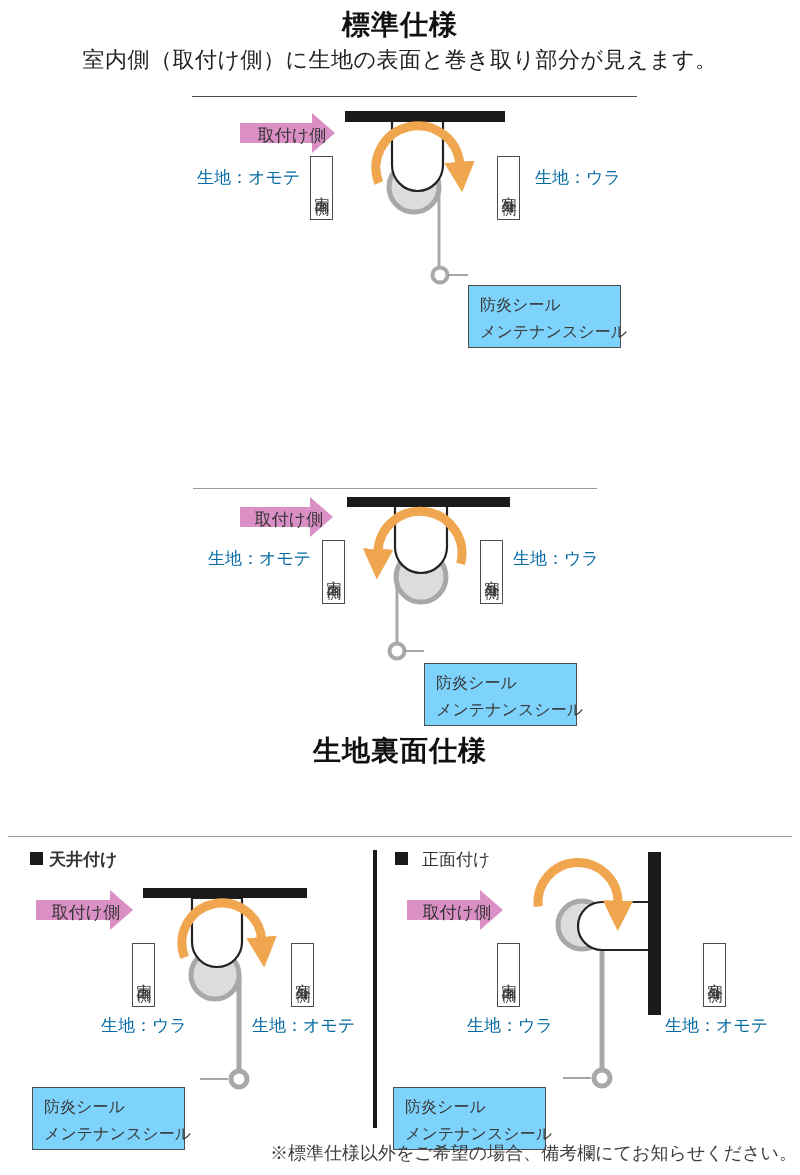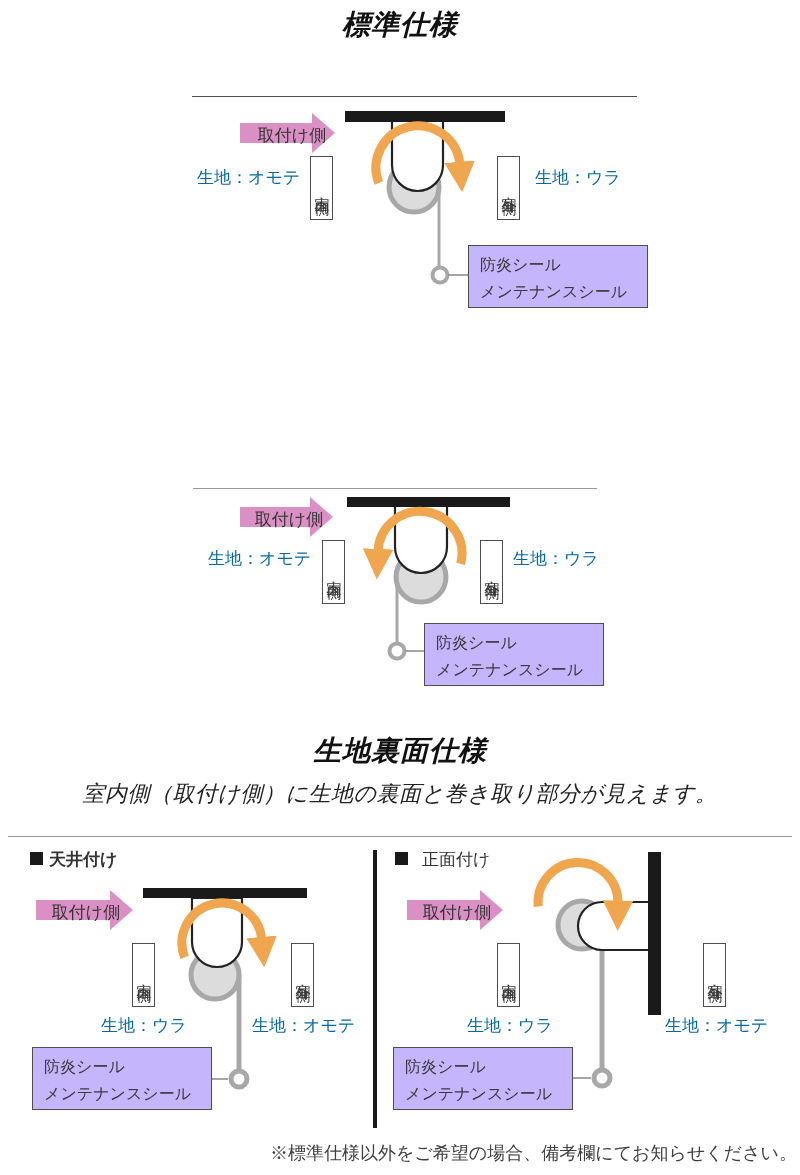--- a/index.html
+++ b/index.html
@@ -1,43 +1,44 @@
 <!DOCTYPE html>
 <html lang="ja"><head>
 <meta charset="utf-8">
 <style>
   html,body{margin:0;padding:0;background:#fff;}
   body{font-family:"Liberation Sans",sans-serif;color:#333;}
   .page{position:relative;width:800px;height:1175px;background:#fff;overflow:hidden;}
   .abs{position:absolute;}
-  .center{left:0;width:800px;text-align:center;font-style:italic;}
+  .center{left:0;width:800px;text-align:center;}
   .sec-title{font-size:28px;font-weight:bold;color:#111;letter-spacing:1px;}
   .body-text{font-size:22px;color:#222;letter-spacing:0.5px;line-height:29px;}
   .sep{height:1px;background:#777;}
   .diagram-label{font-size:17px;color:#0369a1;white-space:nowrap;}
   .mount-label{font-size:17px;color:#333;width:74px;text-align:center;white-space:nowrap;padding-left:15px;}
   .vbox{width:23px;height:64px;border:1.5px solid #4d4d4d;background:#fff;
         writing-mode:vertical-rl;text-orientation:upright;
         font-size:15px;letter-spacing:3px;color:#3a3a3a;
         display:flex;align-items:center;justify-content:center;box-sizing:border-box;}
-  .seal-box{width:180px;height:63px;border:1.5px solid #4d4d4d;background:#c4b5fd;
+  .seal-box{width:153px;height:63px;border:1.5px solid #4d4d4d;background:#7dd3fc;
             box-sizing:border-box;padding:5px 11px 0 11px;font-size:16px;color:#3a3a3a;
-            line-height:27px;white-space:nowrap;}
+            line-height:27px;white-space:nowrap;margin-top:40px;}
   .hdr{font-size:17px;color:#333;white-space:nowrap;}
   .sq{width:13px;height:13px;background:#1a1a1a;}
   .vdivider{width:4px;background:#1a1a1a;}
   .footer-note{font-size:18px;color:#3f3f3f;white-space:nowrap;}
   svg{display:block;}
 </style>
 </head>
 <body>
 
 <div class="page">
 
   <div class="abs center sec-title" style="top:6px;">標準仕様</div>
+  <div class="abs center body-text" style="top:45px;">室内側（取付け側）に生地の表面と巻き取り部分が見えます。</div>
   <div class="abs sep" style="left:192px;top:96px;width:445px;background:#4d4d4d;"></div>
 
   <svg class="abs" style="left:230px;top:105px;" width="420" height="205" viewBox="0 0 420 205">
     <defs>
       <marker id="arrow1" viewBox="0 0 6 6" refX="0.5" refY="3" markerWidth="3.4" markerHeight="3.4" orient="auto" markerUnits="strokeWidth">
         <path d="M0,0 L6,3 L0,6 Z" fill="#F0A64F"></path>
       </marker>
     </defs>
     <line x1="209" y1="80" x2="209" y2="170" stroke="#a8a8a8" stroke-width="3"></line>
     <circle cx="210" cy="170" r="7.5" fill="#fff" stroke="#a8a8a8" stroke-width="4"></circle>
@@ -79,21 +80,20 @@
   <div class="abs diagram-label" style="left:208px;top:547px;">生地：オモテ</div>
   <div class="abs vbox" style="left:322px;top:540px;">室内側</div>
   <div class="abs vbox" style="left:480px;top:540px;">室外側</div>
   <div class="abs diagram-label" style="left:513px;top:547px;">生地：ウラ</div>
   <div class="abs seal-box" style="left:424px;top:623px;">
     <div>防炎シール</div>
     <div>メンテナンスシール</div>
   </div>
 
   <div class="abs center sec-title" style="top:732px;">生地裏面仕様</div>
-  <div class="abs center body-text" style="top:779px;">室内側（取付け側）に生地の裏面と巻き取り部分が見えます。</div>
   <div class="abs sep" style="left:8px;top:836px;width:784px;background:#999;"></div>
   <div class="abs vdivider" style="left:373px;top:850px;height:278px;"></div>
 
   <div class="abs sq" style="left:30px;top:852px;"></div>
   <div class="abs hdr" style="left:49px;top:848px;font-weight:bold;">天井付け</div>
 
   <svg class="abs" style="left:25px;top:880px;" width="345" height="250" viewBox="0 0 345 250">
     <defs>
       <marker id="arrow3" viewBox="0 0 6 6" refX="0.5" refY="3" markerWidth="3.4" markerHeight="3.4" orient="auto" markerUnits="strokeWidth">
         <path d="M0,0 L6,3 L0,6 Z" fill="#F0A64F"></path>

